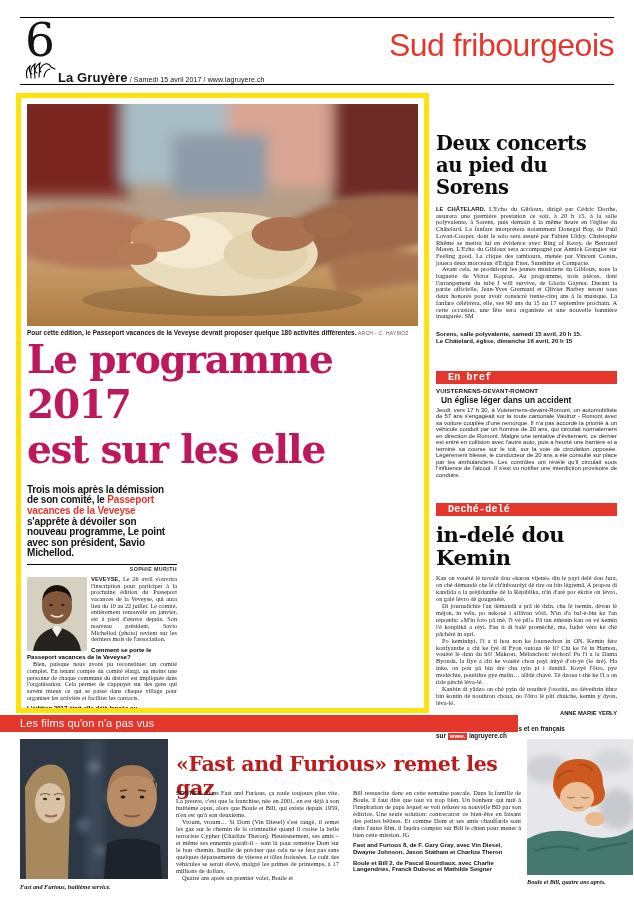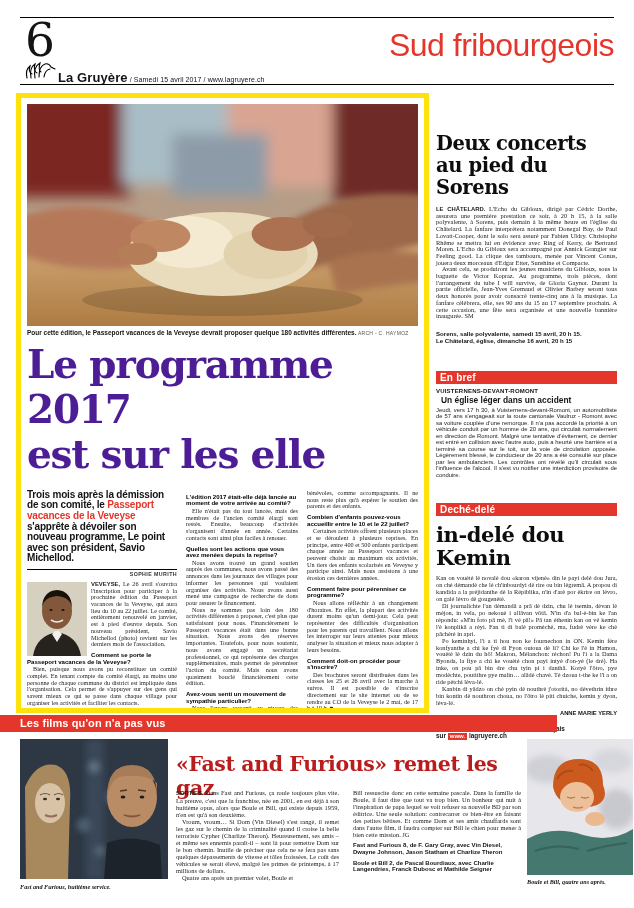--- a/index.html
+++ b/index.html
@@ -31,24 +31,24 @@
   
   #main-article{
     position:absolute;left:16px;top:93px;width:413px;height:620px;
     border:5px solid var(--hl);background:#fff;padding:6px;overflow:hidden;
   }
   #dough-photo{width:391px;height:222px;overflow:hidden;background:#b9a08a;}
   #dough-photo svg{display:block;width:100%;height:100%;}
   #main-caption{margin-top:3px;font-size:6.5px;font-weight:bold;line-height:1.2;}
   #main-caption .credit{font-weight:normal;color:#555;font-size:5px;letter-spacing:0.3px;}
   #main-headline{
-    margin-top:5px;font-family:"DejaVu Serif",serif;font-weight:bold;
-    font-size:39px;line-height:45px;letter-spacing:-1.2px;color:#4c1d95;
-  }
-  #body-cols{display:flex;margin-top:13px;height:252px;overflow:hidden;}
+    font-family:"DejaVu Serif",serif;font-weight:bold;
+    font-size:39px;line-height:45px;letter-spacing:-1.2px;color:#be185d;
+  }
+  #body-cols{display:flex;margin-top:13px;height:252px;overflow:hidden;flex-direction:column;}
   .col1{width:150px;margin-right:9px;}
   .col2{width:112px;margin-right:9px;}
   .col3{width:111px;}
   #lede{font-size:10px;line-height:10.6px;font-weight:bold;letter-spacing:-0.2px;}
   #lede .red{color:var(--accent);}
   #byline{
     margin-top:5px;border-top:1px solid #000;padding-top:1px;
     text-align:right;font-size:5.3px;font-weight:bold;letter-spacing:0.4px;color:#333;
   }
   .flow{margin-top:4px;}
@@ -70,39 +70,39 @@
   .headline2{
     font-family:"DejaVu Serif",serif;font-weight:bold;font-size:19.5px;
     line-height:22px;letter-spacing:-0.4px;color:#0d0d0d;
   }
   #gibloux-body{margin-top:7px;}
   #gibloux-body .p{font-size:6.4px;line-height:6.7px;}
   .info{font-size:6.1px;font-weight:bold;line-height:7px;}
   #gibloux-info{margin-top:10px;}
   .redbar{
     margin-top:27px;background:var(--accent);color:#fff;font-weight:bold;
-    font-size:10px;line-height:13px;height:13px;padding-left:4px;letter-spacing:0.2px;
+    font-size:10px;line-height:13px;height:13px;padding-left:12px;letter-spacing:0.2px;font-family:Liberation Mono, monospace;
   }
   #enbref-kicker{margin-top:4px;font-size:6px;font-weight:bold;letter-spacing:0.2px;}
   #enbref-title{font-size:8.4px;font-weight:bold;margin:1px 0 2px;padding-left:5px;}
   #enbref-body{font-size:5.9px;line-height:6.5px;text-align:justify;color:#222;}
   #deche-bar{margin-top:25px;}
   #deche-headline{margin-top:7px;font-size:21px;line-height:23px;}
   #patois-body{margin-top:6px;}
   #patois-body .p{font-size:6.3px;line-height:6.9px;}
   #patois-sig{margin-top:3px;text-align:right;font-size:5.8px;font-weight:bold;}
   #listen{margin-top:9px;font-size:6.4px;font-weight:bold;line-height:7.6px;}
   #listen .badge{
     display:inline-block;background:var(--accent);color:#fff;
     padding:0 2px;font-size:6px;line-height:7px;
   }
   
   #films-band{
-    position:absolute;left:0;top:715px;width:557px;height:17px;
-    background:var(--accent);color:#fff;font-weight:bold;font-size:11px;
+    position:absolute;left:0;top:715px;width:518px;height:17px;
+    background:var(--accent);color:#fff;font-weight:normal;font-size:11px;
     line-height:17px;padding-left:20px;letter-spacing:0.1px;
   }
   #fast-still{position:absolute;left:20px;top:739px;width:148px;height:140px;background:#2d3844;}
   #fast-still svg,#boule-still svg{display:block;width:100%;height:100%;}
   #fast-caption{position:absolute;left:20px;top:883px;width:150px;font-size:6.2px;font-weight:bold;}
   #fast-caption i,#boule-caption i{font-family:"Liberation Serif",serif;}
   #films-headline{
     position:absolute;left:176px;top:752px;width:346px;
     font-family:"DejaVu Serif",serif;font-weight:bold;font-size:20.5px;
     letter-spacing:-0.4px;color:#b91c1c;

